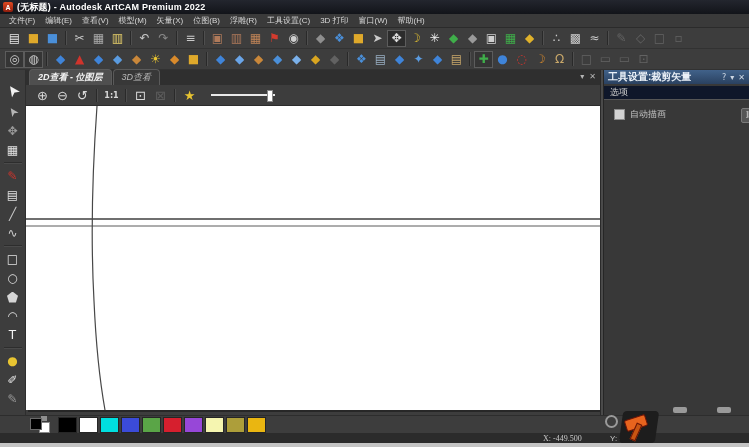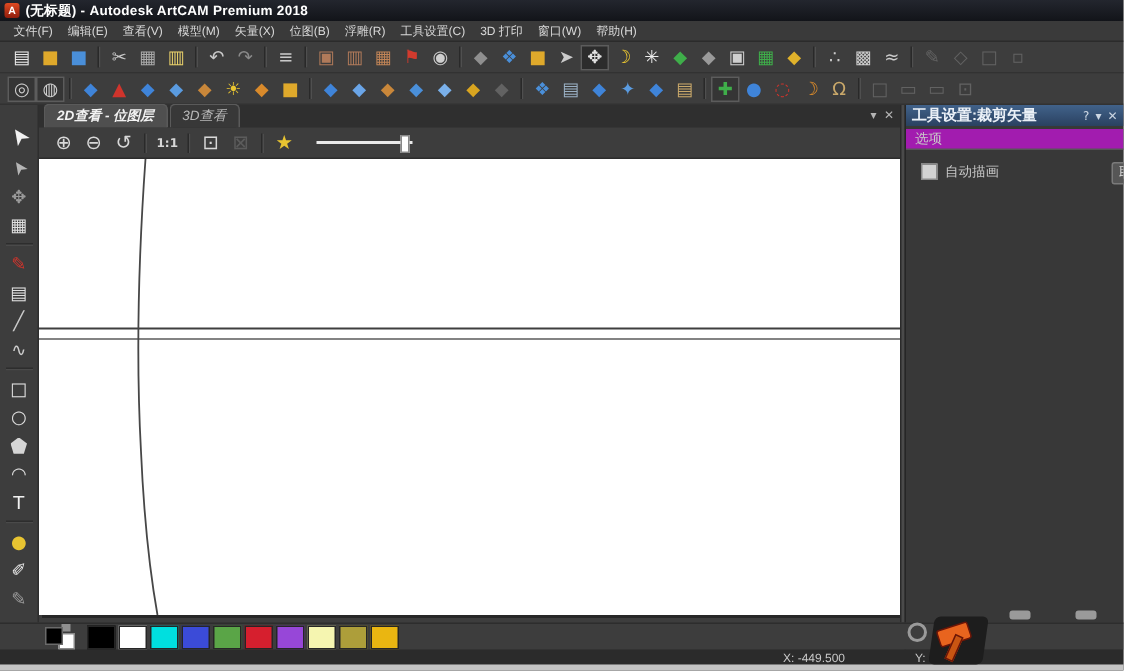--- a/index.html
+++ b/index.html
@@ -65,60 +65,60 @@
     box-shadow:2px 2px 0 rgba(0,0,0,.35);}
   .canvas svg{display:block;}
   
   .splitter{position:absolute;left:600px;top:70px;width:3px;height:345px;background:#4a4a4a;border-left:1px solid #2a2a2a;}
   .panel{position:absolute;left:603px;top:70px;width:146px;height:363px;background:#383838;
     border-left:1px solid #262626;box-sizing:border-box;}
   .panelhead{height:14px;background:linear-gradient(#41628a,#2a4160);display:flex;align-items:center;
     padding:0 4px;box-sizing:border-box;}
   .paneltitle{color:#eaf0f7;font-size:10px;font-weight:bold;white-space:nowrap;flex:1;}
   .pbtn{color:#cdd7e3;font-size:8px;margin-left:4px;font-family:"DejaVu Sans",sans-serif;}
-  .psection{height:13px;background:#a21caf;border-bottom:1px solid #565656;color:#c9c9c9;
+  .psection{height:13px;background:#0f172a;border-bottom:1px solid #565656;color:#c9c9c9;
     font-size:9px;line-height:13px;padding-left:6px;margin-top:2px;}
   .poptions{padding:8px 0 0 10px;display:flex;align-items:center;gap:5px;}
   .cbox{width:9px;height:9px;background:#d2d2d2;border:1px solid #8a8a8a;display:inline-block;}
   .clabel{color:#c6c6c6;font-size:9px;}
   .pcancel{position:absolute;left:137px;top:38px;width:40px;height:15px;background:#565656;
     border:1px solid #7a7a7a;border-radius:2px;color:#ddd;font-size:9px;line-height:13px;text-align:left;
     padding-left:4px;box-sizing:border-box;}
   
   .colorbar{position:absolute;left:0;top:415px;width:749px;height:18px;background:#3d3d3d;
     border-top:1px solid #2d2d2d;display:flex;align-items:center;padding-left:28px;box-sizing:border-box;}
   .fgbg{width:24px;height:16px;position:relative;margin-right:6px;flex:0 0 auto;}
   .fgbg .bgs{position:absolute;left:11px;top:5px;width:9px;height:9px;background:#ffffff;border:1px solid #8a8a8a;}
   .fgbg .fgs{position:absolute;left:2px;top:1px;width:10px;height:10px;background:#000;border:1px solid #6a6a6a;}
   .fgbg .mini{position:absolute;left:13px;top:-1px;width:6px;height:5px;background:#8f8f8f;}
   .swatch{width:17px;height:14px;border:1px solid #262626;margin-right:2px;flex:0 0 auto;}
   
   .statusbar{position:absolute;left:0;top:433px;width:749px;height:10px;background:#2b2b2b;}
   .coord{position:absolute;top:1px;color:#c9c9c9;font-size:8px;white-space:nowrap;}
-  .coordx{left:522px;}
+  .coordx{left:543px;font-family:Liberation Serif, serif;}
   .coordy{left:610px;}
   .bottomedge{position:absolute;left:0;top:443px;width:749px;height:4px;background:#c4c4c4;}
   
   .watermark{position:absolute;right:0px;bottom:0px;width:150px;height:42px;z-index:30;pointer-events:none;}
   .wm-ring{position:absolute;left:6px;top:10px;width:9px;height:9px;border:2px solid #9a9a9a;border-radius:50%;}
   .wm-chip{position:absolute;width:14px;height:6px;background:#9a9a9a;border-radius:2px;}
   .wm-chip.c1{left:74px;top:2px;}
   .wm-chip.c2{left:118px;top:2px;}
   .wm-dark{position:absolute;left:22px;top:6px;width:36px;height:32px;background:#1d1d1d;border-radius:4px;transform:skewX(-8deg);}
   .wm-head{position:absolute;left:26px;top:12px;width:20px;height:10px;background:#e8641e;border:1px solid #6b1507;border-radius:2px;transform:rotate(-18deg);}
   .wm-handle{position:absolute;left:34px;top:18px;width:4px;height:16px;background:#c95512;border:1px solid #6b1507;transform:rotate(24deg);}
   .wm-text{position:absolute;left:58px;top:8px;font-size:25px;font-weight:bold;font-style:italic;
     color:#e8641e;-webkit-text-stroke:1.5px #701408;letter-spacing:-2px;white-space:nowrap;}
 </style>
 </head>
 <body>
 
 <div class="titlebar">
   <span class="appicon">A</span>
-  <span class="apptitle">(无标题) - Autodesk ArtCAM Premium 2018</span>
+  <span class="apptitle">(无标题) - Autodesk ArtCAM Premium 2022</span>
 </div>
 
 <div class="menubar">
 
 <span class="menuitem">文件(F)</span>
     <span class="menuitem">编辑(E)</span>
     <span class="menuitem">查看(V)</span>
     <span class="menuitem">模型(M)</span>
     <span class="menuitem">矢量(X)</span>
     <span class="menuitem">位图(B)</span>

